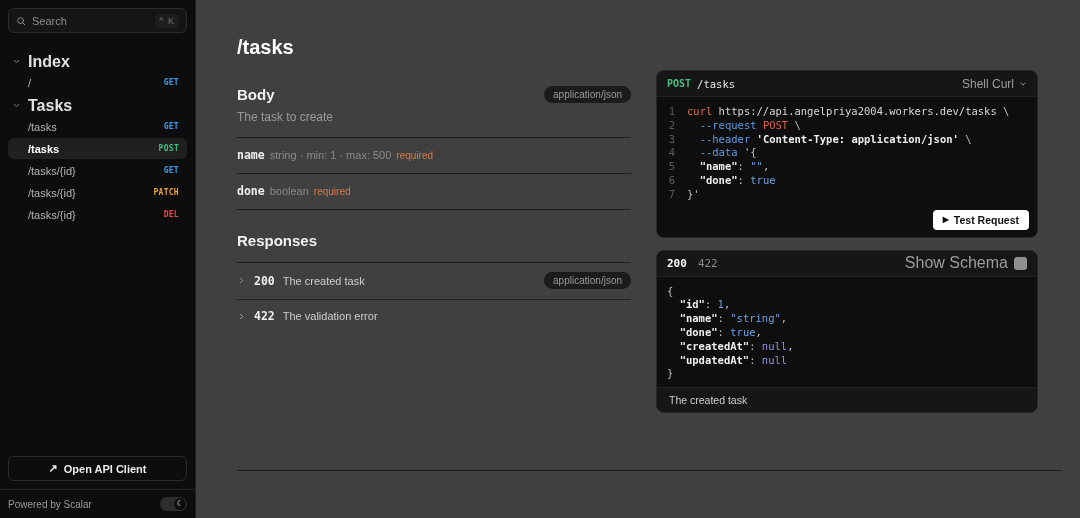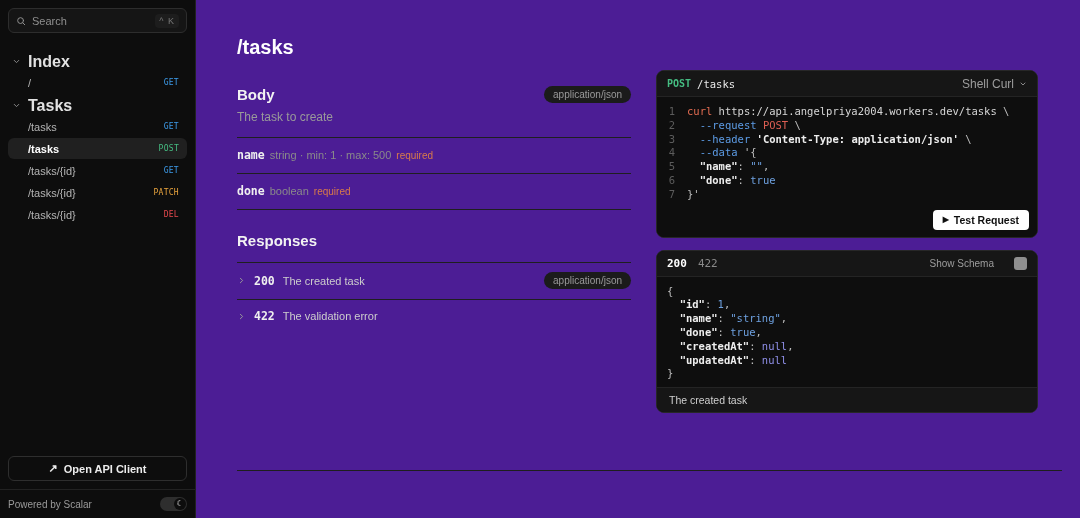--- a/index.html
+++ b/index.html
@@ -1,19 +1,19 @@
 <!DOCTYPE html>
 <html><head>
 <meta charset="utf-8">
 <style>
   * { margin:0; padding:0; box-sizing:border-box; }
   html,body { background:#000; }
   .app {
     position:relative; width:1080px; height:518px; overflow:hidden;
-    background:#4c1d95; color:#e8e8e8;
+    background:#404040; color:#e8e8e8;
     font-family:"Liberation Sans", sans-serif;
   }
   
   .sidebar {
     position:absolute; left:0; top:0; width:196px; height:518px;
     background:#0d0d0d; border-right:1px solid #222; display:flex; flex-direction:column;
   }
   .search-box {
     margin:8px; height:25px; border:1px solid #2d2d2d; background:#151515;
     border-radius:6px; display:flex; align-items:center; padding:0 7px; gap:6px;
@@ -27,21 +27,21 @@
   .nav-group-header {
     display:flex; align-items:center; gap:7px; height:21px; padding:0 4px;
     font-size:16px; font-weight:700; color:#e2e2e2; cursor:pointer; margin-top:2px;
   }
   .nav-item {
     display:flex; align-items:center; height:21px; margin-bottom:1px;
     padding:0 8px 0 20px; border-radius:6px; font-size:11px; color:#b4b4b4; cursor:pointer;
   }
   .nav-item.active { background:#202020; color:#fff; font-weight:700; }
   .nav-method {
-    margin-left:auto; font-size:8px; font-weight:400;
+    margin-left:auto; font-size:8px; font-weight:700;
     font-family:"DejaVu Sans Mono", monospace; letter-spacing:.3px;
   }
   .sidebar-bottom { margin-top:auto; }
   .btn-wrap { padding:8px; }
   .api-client-btn {
     width:100%; height:25px; border:1px solid #2e2e2e; border-radius:6px;
     background:transparent; color:#ececec; font-size:11px; font-weight:700;
     display:flex; align-items:center; justify-content:center; gap:6px; cursor:pointer;
     font-family:"Liberation Sans", sans-serif;
   }
@@ -104,21 +104,21 @@
   .req-footer { display:flex; justify-content:flex-end; padding:2px 8px 7px; background:#0e0e0e; }
   .test-btn {
     background:#fff; color:#101010; font-size:10.5px; font-weight:700;
     border:none; border-radius:4px; padding:4px 10px; display:flex; align-items:center; gap:5px; cursor:pointer;
     font-family:"Liberation Sans", sans-serif;
   }
   .test-btn .play { font-size:8px; }
   .res-tabs { display:flex; gap:11px; align-items:center; }
   .res-tab { font-family:"DejaVu Sans Mono", monospace; font-size:11px; color:#8a8a8a; cursor:pointer; }
   .res-tab.active { color:#fff; font-weight:700; }
-  .schema-group { margin-left:auto; display:flex; align-items:center; gap:20px; font-size:10px; color:#9d9d9d; }
+  .schema-group { margin-left:auto; display:flex; align-items:center; gap:6px; font-size:16px; color:#9d9d9d; }
   .schema-checkbox { width:13px; height:13px; border-radius:3px; background:#8f8f8f; cursor:pointer; }
   .res-footer {
     border-top:1px solid #242424; background:#161616; padding:6px 12px;
     font-size:10.5px; color:#cfcfcf;
   }
 </style>
 </head>
 <body>
 
 <div class="app">

